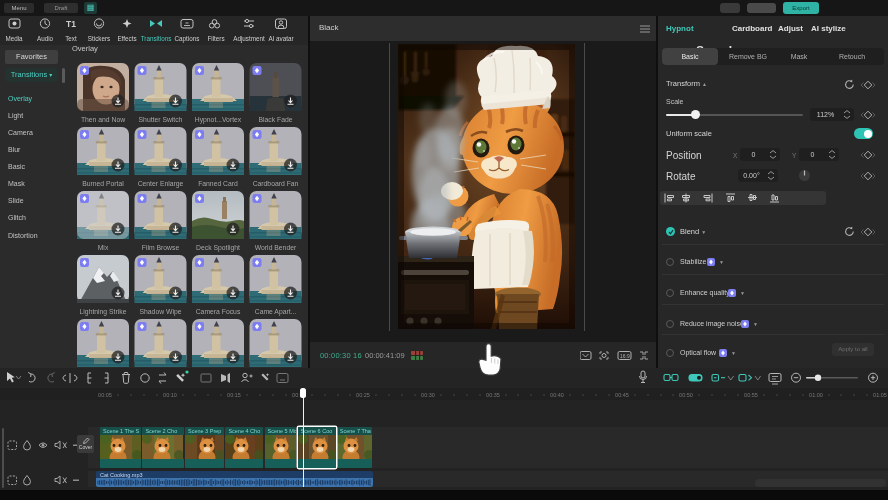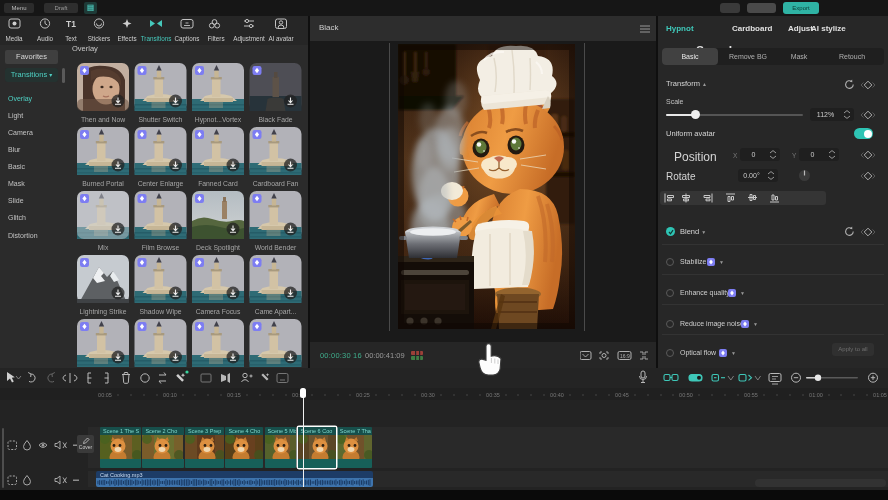--- a/index.html
+++ b/index.html
@@ -381,21 +381,21 @@
         </g>
         <text x="40" y="8" fill="#b0b0b0" font-size="5">16:9</text>
       </svg>
     </div>
 
   </div>
   <div id="rightpanel" class="abs" style="left:658px;top:16px;width:230px;height:352px;background:#272727;overflow:hidden;">
     <div class="abs" style="left:8px;top:8px;color:#3fc8b9;font-size:8px;font-weight:bold;">Hypnot</div>
     <div class="abs" style="left:38px;top:4px;color:#e0e0e0;font-size:12px;font-weight:bold;margin-top:24px;">Speed</div>
     <div class="abs" style="left:74px;top:8px;color:#e0e0e0;font-size:8px;font-weight:bold;">Cardboard</div>
-    <div class="abs" style="left:130px;top:8px;color:#e0e0e0;font-size:8px;font-weight:bold;">Adjust</div>
+    <div class="abs" style="left:120px;top:8px;color:#e0e0e0;font-size:8px;font-weight:bold;">Adjust</div>
     <div class="abs" style="left:153px;top:8px;color:#e0e0e0;font-size:8px;font-weight:bold;">AI stylize</div>
     <div class="abs" style="left:4px;top:32px;width:222px;height:17px;background:#1f1f1f;border-radius:4px;"></div>
     <div class="abs" style="left:4px;top:32px;width:56px;height:17px;background:#414141;border-radius:4px;color:#e8e8e8;font-size:7px;line-height:17px;text-align:center;">Basic</div>
     <div class="abs" style="left:62px;top:32px;width:56px;height:17px;color:#b0b0b0;font-size:7px;line-height:17px;text-align:center;">Remove BG</div>
     <div class="abs" style="left:118px;top:32px;width:46px;height:17px;color:#b0b0b0;font-size:7px;line-height:17px;text-align:center;">Mask</div>
     <div class="abs" style="left:166px;top:32px;width:56px;height:17px;color:#b0b0b0;font-size:7px;line-height:17px;text-align:center;">Retouch</div>
     <div class="abs" style="left:8px;top:63px;color:#d5d5d5;font-size:7.5px;">Transform <span style="font-size:5px;color:#999;">▲</span></div>
     <svg class="abs" style="left:186px;top:63px;" width="11" height="11" viewBox="0 0 11 11">
         <path d="M9.2 5.5 a3.8 3.8 0 1 1 -1.4 -2.9" stroke="#b0b0b0" stroke-width="1.1" fill="none"></path>
         <path d="M8.2 0.6 l0.1 2.6 -2.5 -0.4" fill="#b0b0b0"></path>
@@ -412,24 +412,24 @@
       <div class="abs" style="left:0;top:0;width:31px;text-align:center;color:#ccc;font-size:7px;line-height:13px;">112%</div>
       <svg class="abs" style="left:33px;top:2px;" width="8" height="9">
           <path d="M1 3 l3 -2.4 3 2.4" stroke="#999" fill="none" stroke-width="1"></path>
           <path d="M1 6 l3 2.4 3 -2.4" stroke="#999" fill="none" stroke-width="1"></path>
         </svg>
     </div>
     <svg class="abs" style="left:202px;top:94px;" width="16" height="10" viewBox="0 0 16 10">
         <path d="M1 5 l2.5 -2.5 M1 5 l2.5 2.5 M15 5 l-2.5 -2.5 M15 5 l-2.5 2.5" stroke="#666" stroke-width="0.8" fill="none"></path>
         <path d="M8 1.2 L11.8 5 L8 8.8 L4.2 5 Z" stroke="#b0b0b0" stroke-width="1" fill="none"></path>
       </svg>
-    <div class="abs" style="left:8px;top:113px;color:#d5d5d5;font-size:7.5px;">Uniform avatar</div>
+    <div class="abs" style="left:8px;top:113px;color:#d5d5d5;font-size:7.5px;">Uniform scale</div>
     <div class="abs" style="left:196px;top:112px;width:19px;height:11px;background:#2ec4b4;border-radius:6px;"></div>
     <div class="abs" style="left:206px;top:113.5px;width:8px;height:8px;background:#fff;border-radius:50%;"></div>
-    <div class="abs" style="left:16px;top:134px;color:#d5d5d5;font-size:12px;">Position</div>
+    <div class="abs" style="left:8px;top:134px;color:#d5d5d5;font-size:10px;">Position</div>
     <div class="abs" style="left:75px;top:136px;color:#777;font-size:6.5px;">X</div>
     <div class="abs" style="left:82px;top:132px;width:40px;height:13px;background:#1f1f1f;border-radius:3px;">
       <div class="abs" style="left:0;top:0;width:27px;text-align:center;color:#ccc;font-size:7px;line-height:13px;">0</div>
       <svg class="abs" style="left:29px;top:2px;" width="8" height="9">
           <path d="M1 3 l3 -2.4 3 2.4" stroke="#999" fill="none" stroke-width="1"></path>
           <path d="M1 6 l3 2.4 3 -2.4" stroke="#999" fill="none" stroke-width="1"></path>
         </svg>
     </div>
     <div class="abs" style="left:134px;top:136px;color:#777;font-size:6.5px;">Y</div>
     <div class="abs" style="left:141px;top:132px;width:40px;height:13px;background:#1f1f1f;border-radius:3px;">

